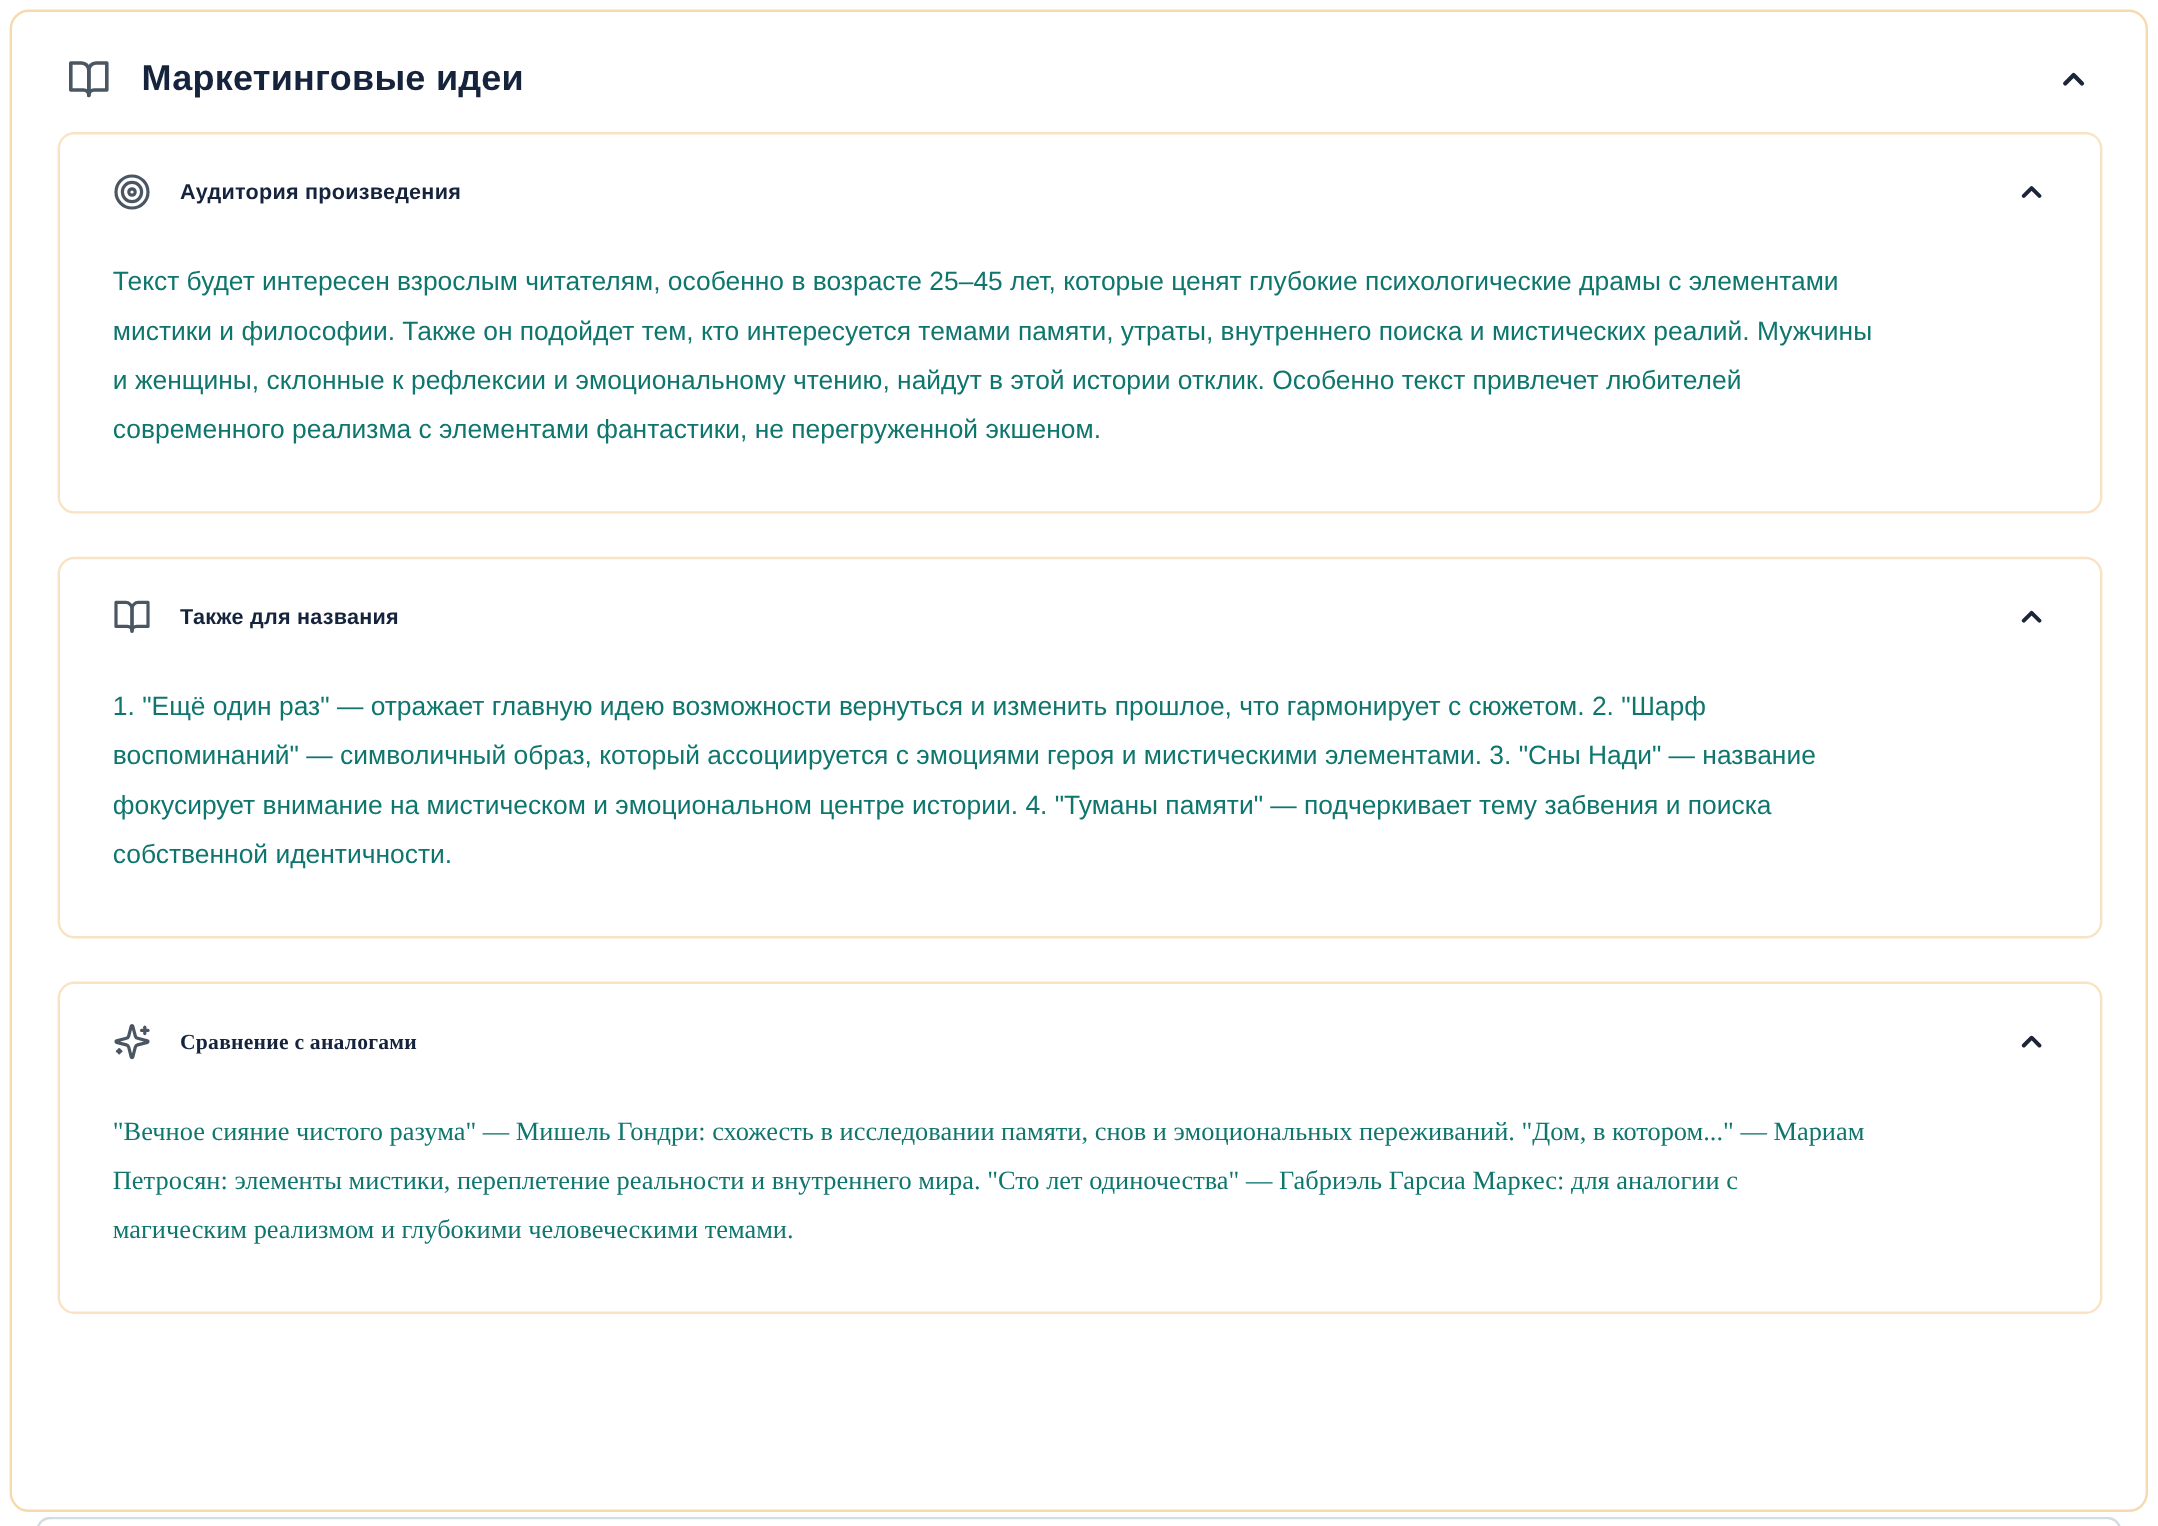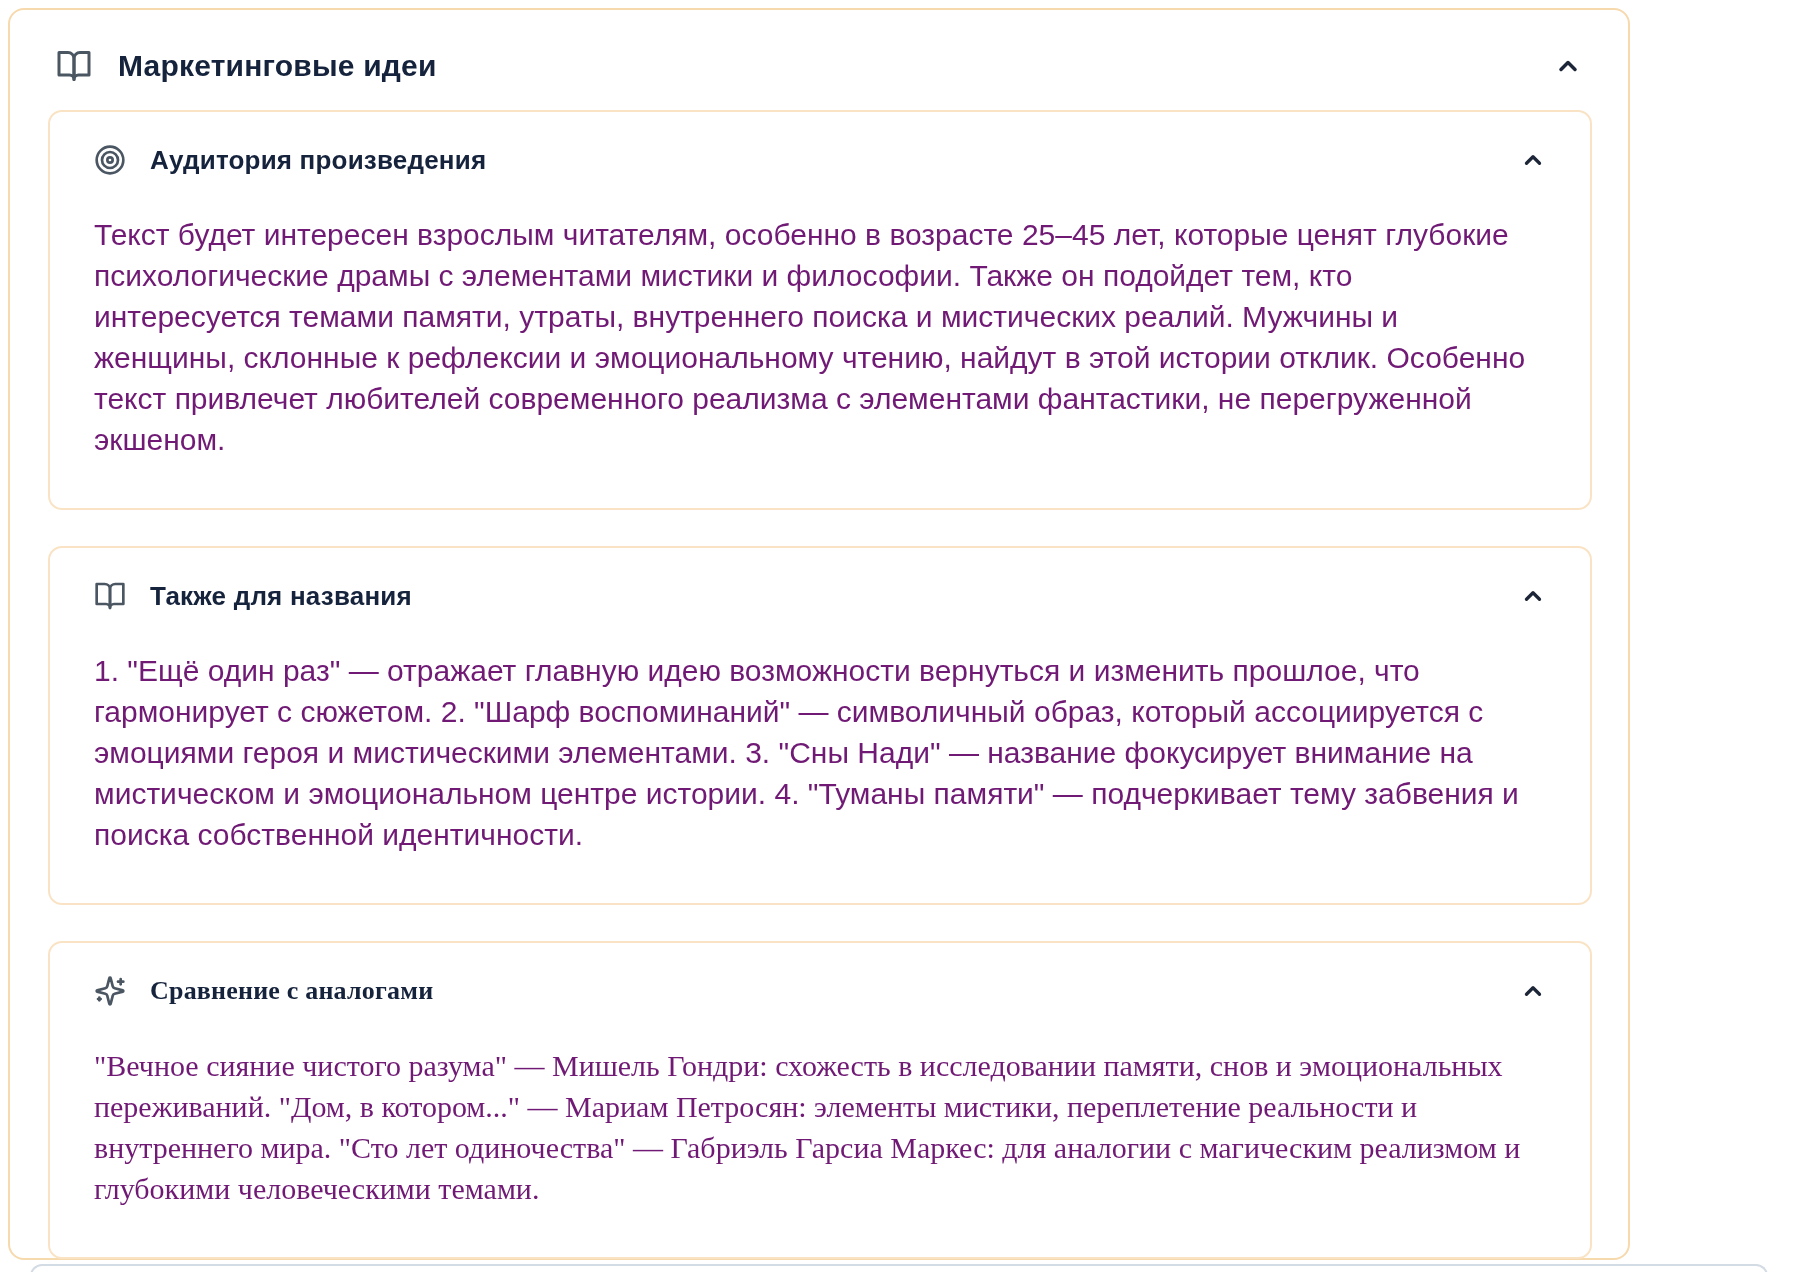--- a/index.html
+++ b/index.html
@@ -12,21 +12,21 @@
     width: 1798px;
     height: 1272px;
     background: #ffffff;
     font-family: "Liberation Sans", "DejaVu Sans", sans-serif;
     overflow: hidden;
   }
   .panel {
     position: absolute;
     left: 8px;
     top: 8px;
-    width: 1622px;
+    width: 1782px;
     height: 1252px;
     box-sizing: border-box;
     border: 2px solid #f7d9ae;
     border-radius: 16px;
     background: #ffffff;
     padding: 24px 36px 40px 38px;
   }
   .panel-header {
     display: flex;
     align-items: center;
@@ -70,32 +70,32 @@
   }
   .card:last-of-type { margin-bottom: 0; font-family: Liberation Serif, serif; }
   .card-header {
     display: flex;
     align-items: center;
     gap: 24px;
     margin-bottom: 38px;
   }
   .card-title {
     margin: 0;
-    font-size: 26px;
+    font-size: 18px;
     font-weight: 700;
     color: #16233c;
     letter-spacing: 0.2px;
     flex: 0 0 auto;
     text-align: center;
   }
   .card-body {
     margin: 0;
-    font-size: 30px;
+    font-size: 22px;
     line-height: 41px;
-    color: #701a75;
+    color: #0f766e;
     max-width: 1470px;
   }
   .next-edge {
     position: absolute;
     left: 30px;
     right: 30px;
     bottom: -6px;
     height: 12px;
     border: 2px solid #d3dbe4;
     border-bottom: none;

